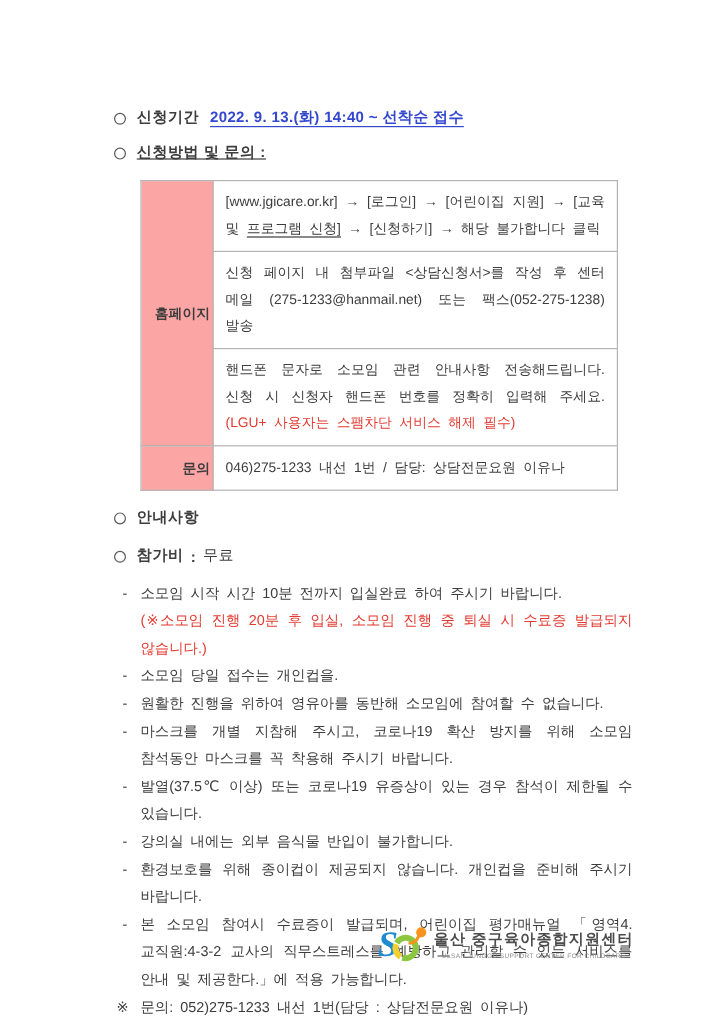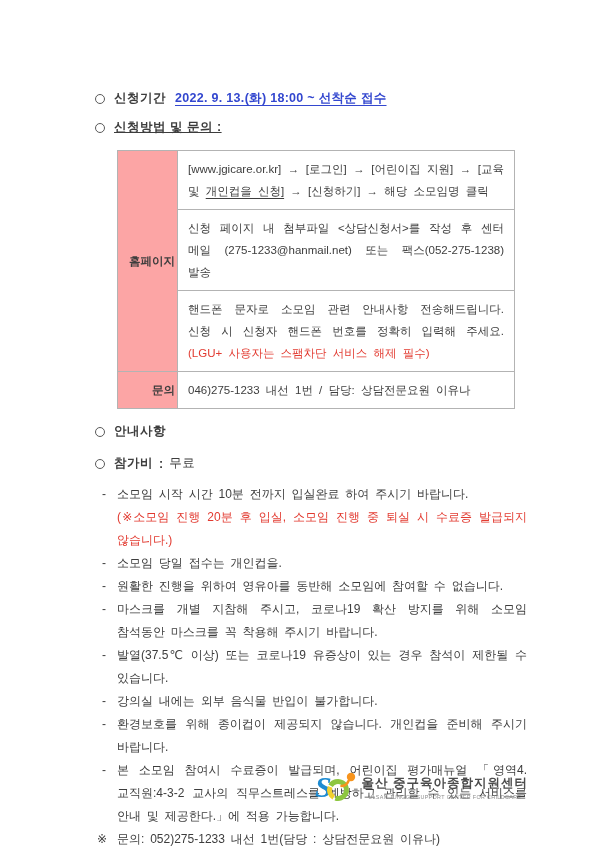--- a/index.html
+++ b/index.html
@@ -65,34 +65,34 @@
 </style>
 </head>
 <body>
 
 <div class="page">
   <div class="content">
 
     <div class="h-row">
       <span class="bullet"></span>
       <span class="h-label">신청기간</span>
-      <span class="h-value-blue">2022. 9. 13.(화) 18:00 ~ 선착순 접수</span>
+      <span class="h-value-blue">2022. 9. 13.(화) 14:40 ~ 선착순 접수</span>
     </div>
 
     <div class="h-row" style="margin-top:12px;text-decoration:underline;">
       <span class="bullet"></span>
       <span class="h-label">신청방법 및 문의 :</span>
     </div>
 
     <table class="info-table">
       <tbody>
           <tr>
         <td class="th" rowspan="3">홈페이지</td>
         <td class="cell">
-          <span>[www.jgicare.or.kr] → [로그인] → [어린이집 지원] → [교육 및 </span><span class="u">개인컵을 신청]</span><span> → [신청하기] → 해당 소모임명 클릭</span>
+          <span>[www.jgicare.or.kr] → [로그인] → [어린이집 지원] → [교육 및 </span><span class="u">프로그램 신청]</span><span> → [신청하기] → 해당 불가합니다 클릭</span>
         </td>
       </tr>
       <tr>
         <td class="cell">신청 페이지 내 첨부파일 &lt;상담신청서&gt;를 작성 후 센터 메일 (275-1233@hanmail.net) 또는 팩스(052-275-1238) 발송</td>
       </tr>
       <tr>
         <td class="cell">
           <span>핸드폰 문자로 소모임 관련 안내사항 전송해드립니다. 신청 시 신청자 핸드폰 번호를 정확히 입력해 주세요.</span><span class="red">(LGU+ 사용자는 스팸차단 서비스 해제 필수)</span>
         </td>
       </tr>

